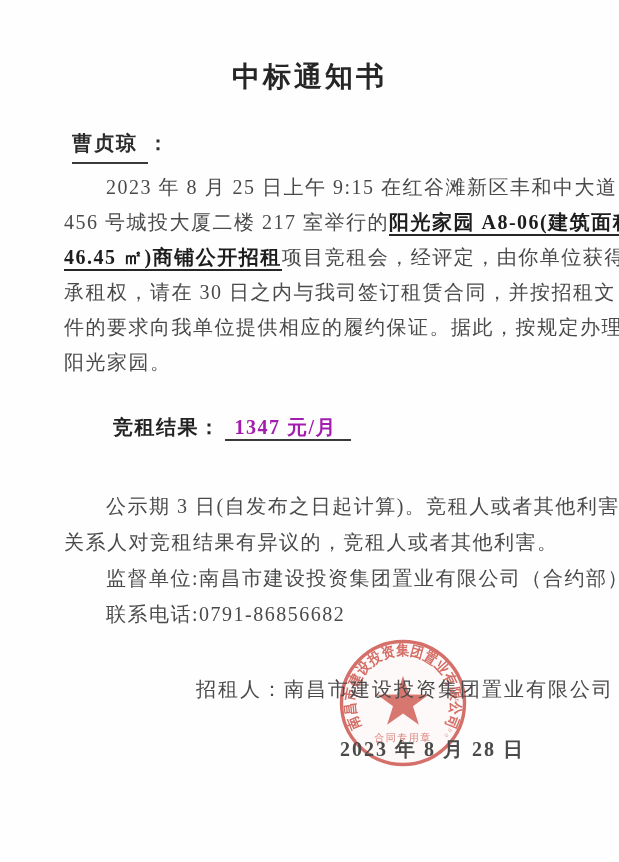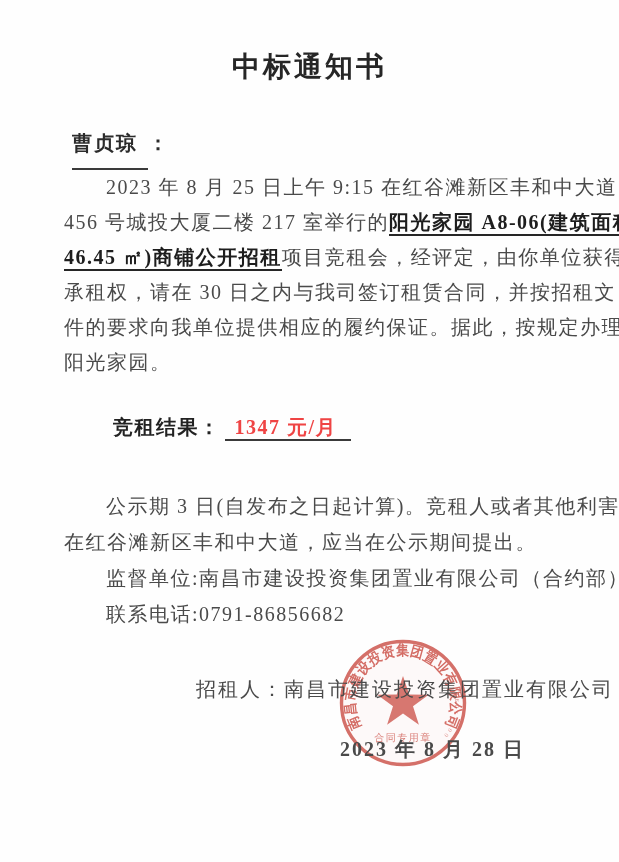--- a/index.html
+++ b/index.html
@@ -8,45 +8,45 @@
     width:619px;height:862px;
     background:#fefefe;
     font-family:"Liberation Serif","DejaVu Serif",serif;
     color:#474747;
     overflow:hidden;
   }
   .doc-title{
     position:absolute;top:48px;left:0;right:0;
     text-align:center;
     font-size:28px;font-weight:700;color:#262626;
-    letter-spacing:3px;margin:0;
+    letter-spacing:3px;margin:10px;
   }
   .addressee{
     position:absolute;top:130px;left:72px;
     font-size:20px;font-weight:700;color:#2b2b2b;
     letter-spacing:2px;
   }
-  .addressee .uname{border-bottom:2px solid #3a3a3a;padding-right:10px;padding-bottom:14px;}
+  .addressee .uname{border-bottom:2px solid #3a3a3a;padding-right:10px;padding-bottom:8px;}
   .para{position:absolute;left:64px;white-space:nowrap;}
   .body-para{top:170px;}
   .notice-para{top:488px;}
   .tline{height:35px;line-height:35px;font-size:20px;letter-spacing:1.5px;color:#4a4a4a;}
   .notice-para .tline{height:36px;line-height:36px;}
   .tline.indent{padding-left:42px;}
   .tline .em{
     font-weight:700;color:#1d1d1d;
     border-bottom:2px solid #262626;padding-bottom:1px;
   }
   .result-line{
     position:absolute;top:414px;left:66px;
     font-size:20px;letter-spacing:1.5px;white-space:nowrap;
   }
   .result-line .rlabel{font-weight:700;color:#222;margin-left:47px;}
   .result-line .rvalue{
-    font-weight:700;color:#ef4444;
+    font-weight:700;color:#a21caf;
     border-bottom:2px solid #3a3a3a;
     padding:0 14px 1px 10px;margin-left:4px;
   }
   .signature-line{
     position:absolute;top:676px;left:196px;
     font-size:20px;letter-spacing:2px;color:#4a4a4a;white-space:nowrap;
     z-index:3;
   }
   .date-line{
     position:absolute;top:736px;left:340px;
@@ -78,21 +78,21 @@
       <div class="tline"><span>件的要求向我单位提供相应的履约保证。据此，按规定办理</span></div>
       <div class="tline"><span>阳光家园。</span></div>
     </div>
 
   <div class="result-line">
     <span class="rlabel">竞租结果：</span><span class="rvalue">1347 元/月</span>
   </div>
 
   <div class="para notice-para">
       <div class="tline indent"><span>公示期 3 日(自发布之日起计算)。竞租人或者其他利害</span></div>
-      <div class="tline"><span>在红谷滩新区丰和中大道，应当在公示期间提出。</span></div>
+      <div class="tline"><span>关系人对竞租结果有异议的，竞租人或者其他利害。</span></div>
       <div class="tline indent"><span>监督单位:南昌市建设投资集团置业有限公司（合约部）</span></div>
       <div class="tline indent"><span>联系电话:0791-86856682</span></div>
     </div>
 
   <svg class="seal" viewBox="0 0 132 132" xmlns="http://www.w3.org/2000/svg">
     <defs>
       <path id="ringPath" d="M 24.4,90 A 48,48 0 1 1 107.6,90" fill="none"></path>
       <path id="serialPath" d="M 114.9,48.2 A 52,52 0 0 1 75,117.2" fill="none"></path>
     </defs>
     <circle cx="66" cy="66" r="61.5" fill="rgba(230,120,110,0.05)" stroke="#c8453c" stroke-width="3.4" opacity="0.9"></circle>

